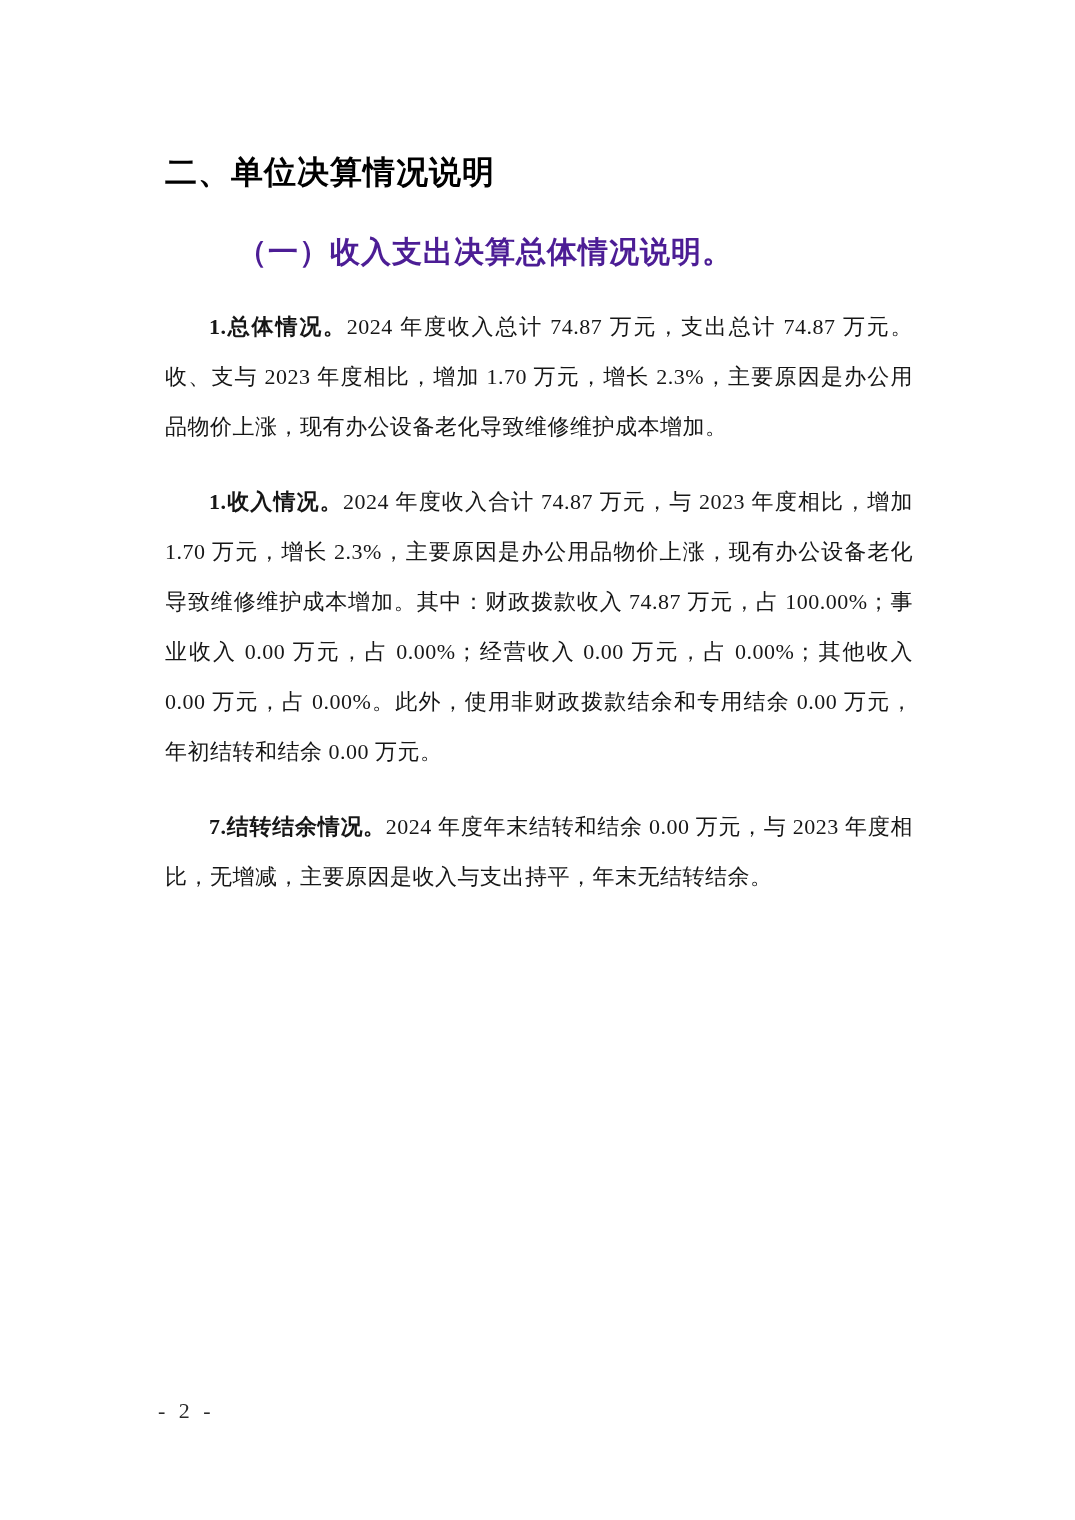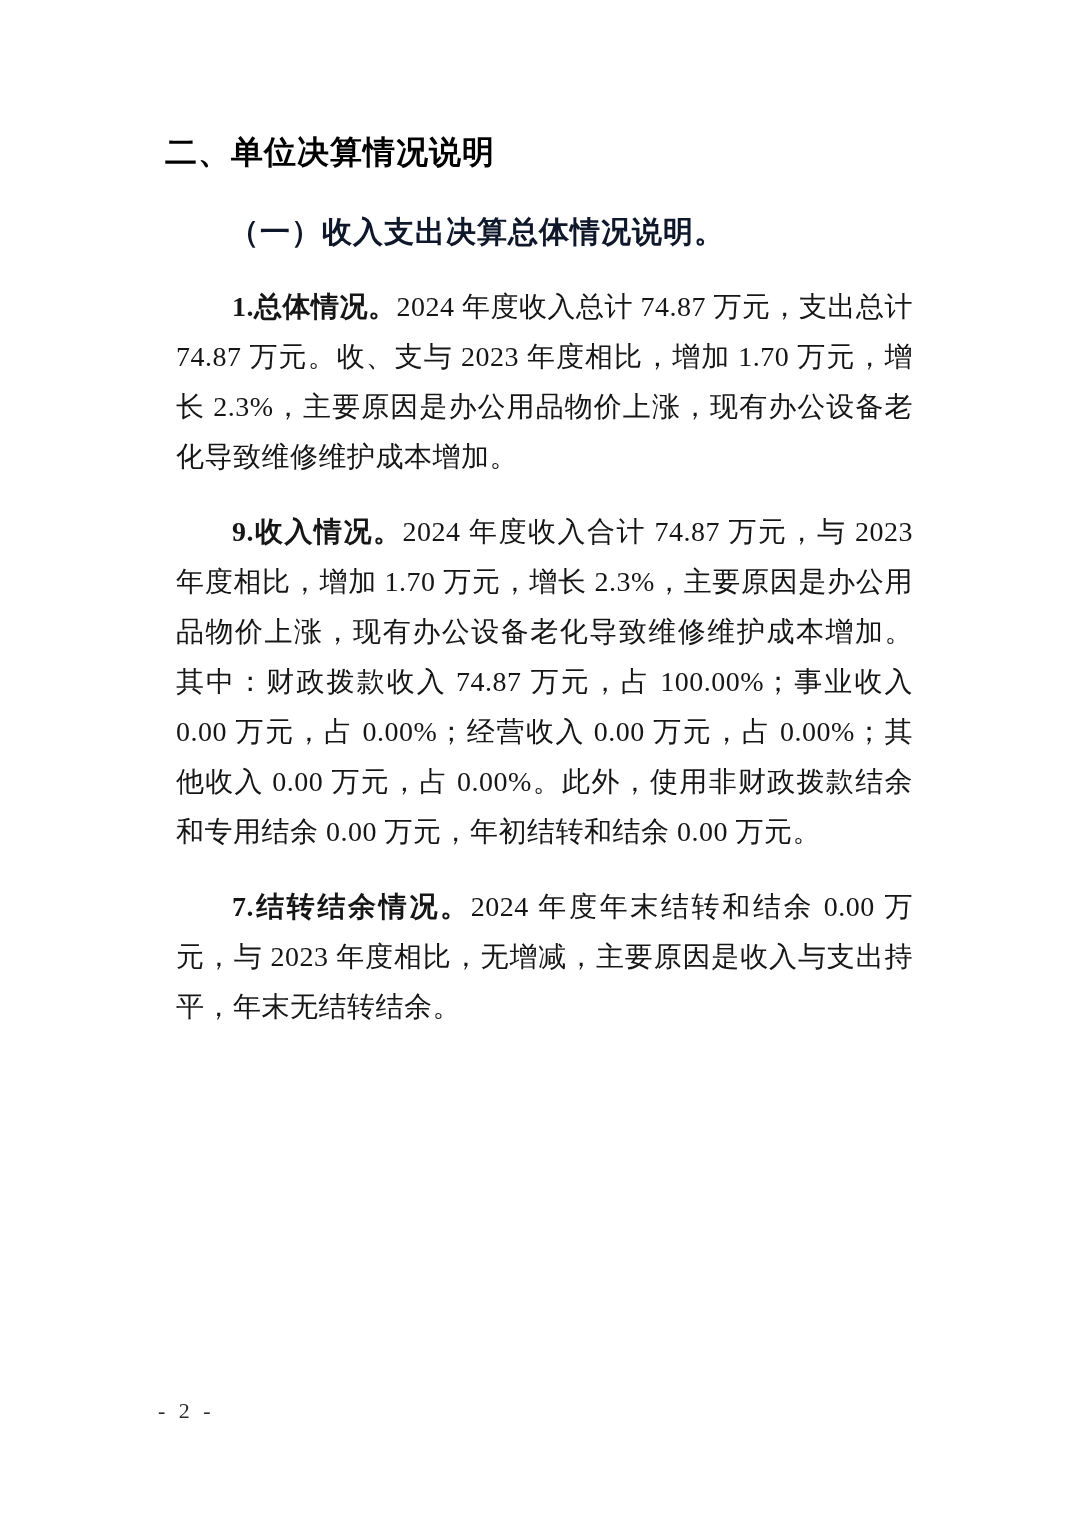--- a/index.html
+++ b/index.html
@@ -16,46 +16,46 @@
     position: relative;
     width: 1075px;
     height: 1520px;
     background: #ffffff;
     overflow: hidden;
     color: #141414;
   }
   .content {
     position: absolute;
     left: 165px;
-    top: 132px;
+    top: 152px;
     width: 748px;
   }
   .section-heading {
     font-family: "Liberation Sans", "DejaVu Sans", sans-serif;
     font-weight: bold;
     font-size: 32px;
     line-height: 40px;
     letter-spacing: 1px;
     color: #000000;
     margin: 0 0 35px 0;
   }
   .subsection-heading {
     font-family: "Liberation Serif", "DejaVu Serif", serif;
     font-weight: bold;
     font-size: 30px;
     line-height: 50px;
-    margin: 4px;
+    margin: 12px;
     text-indent: 2em;
     letter-spacing: 1px;
-    color: #0f172a;
+    color: #4c1d95;
   }
   .para {
-    font-size: 28px;
+    font-size: 22px;
     line-height: 50px;
-    margin: 25px 0 0 11px;
+    margin: 25px 0 0 0;
     text-indent: 2em;
     text-align: justify;
     text-justify: inter-character;
     letter-spacing: 0.5px;
     color: #161616;
   }
   .para-label {
     font-weight: bold;
   }
   .page-footer {
@@ -72,21 +72,21 @@
 
 <div class="page">
   <div class="content">
 
     <h1 class="section-heading">二、单位决算情况说明</h1>
 
     <h2 class="subsection-heading">（一）收入支出决算总体情况说明。</h2>
 
     <p class="para"><span class="para-label">1.总体情况。</span><span>2024 年度收入总计 74.87 万元，支出总计 74.87 万元。收、支与 2023 年度相比，增加 1.70 万元，增长 2.3%，主要原因是办公用品物价上涨，现有办公设备老化导致维修维护成本增加。</span></p>
 
-    <p class="para"><span class="para-label">9.收入情况。</span><span>2024 年度收入合计 74.87 万元，与 2023 年度相比，增加 1.70 万元，增长 2.3%，主要原因是办公用品物价上涨，现有办公设备老化导致维修维护成本增加。其中：财政拨款收入 74.87 万元，占 100.00%；事业收入 0.00 万元，占 0.00%；经营收入 0.00 万元，占 0.00%；其他收入 0.00 万元，占 0.00%。此外，使用非财政拨款结余和专用结余 0.00 万元，年初结转和结余 0.00 万元。</span></p>
+    <p class="para"><span class="para-label">1.收入情况。</span><span>2024 年度收入合计 74.87 万元，与 2023 年度相比，增加 1.70 万元，增长 2.3%，主要原因是办公用品物价上涨，现有办公设备老化导致维修维护成本增加。其中：财政拨款收入 74.87 万元，占 100.00%；事业收入 0.00 万元，占 0.00%；经营收入 0.00 万元，占 0.00%；其他收入 0.00 万元，占 0.00%。此外，使用非财政拨款结余和专用结余 0.00 万元，年初结转和结余 0.00 万元。</span></p>
 
 
     <p class="para"><span class="para-label">7.结转结余情况。</span><span>2024 年度年末结转和结余 0.00 万元，与 2023 年度相比，无增减，主要原因是收入与支出持平，年末无结转结余。</span></p>
 
   </div>
 
   <div class="page-footer">- 2 -</div>
 </div>
 
 </body></html>

